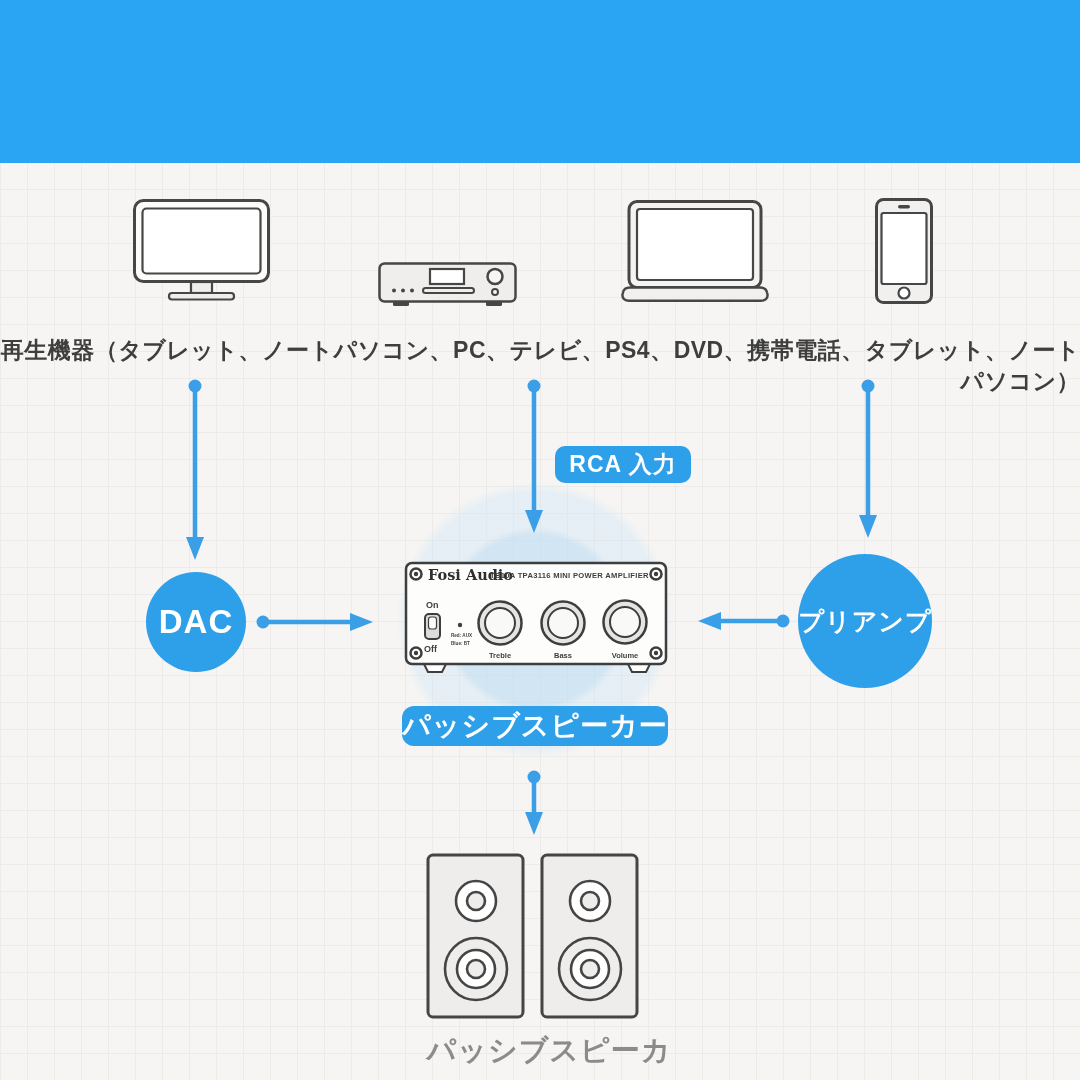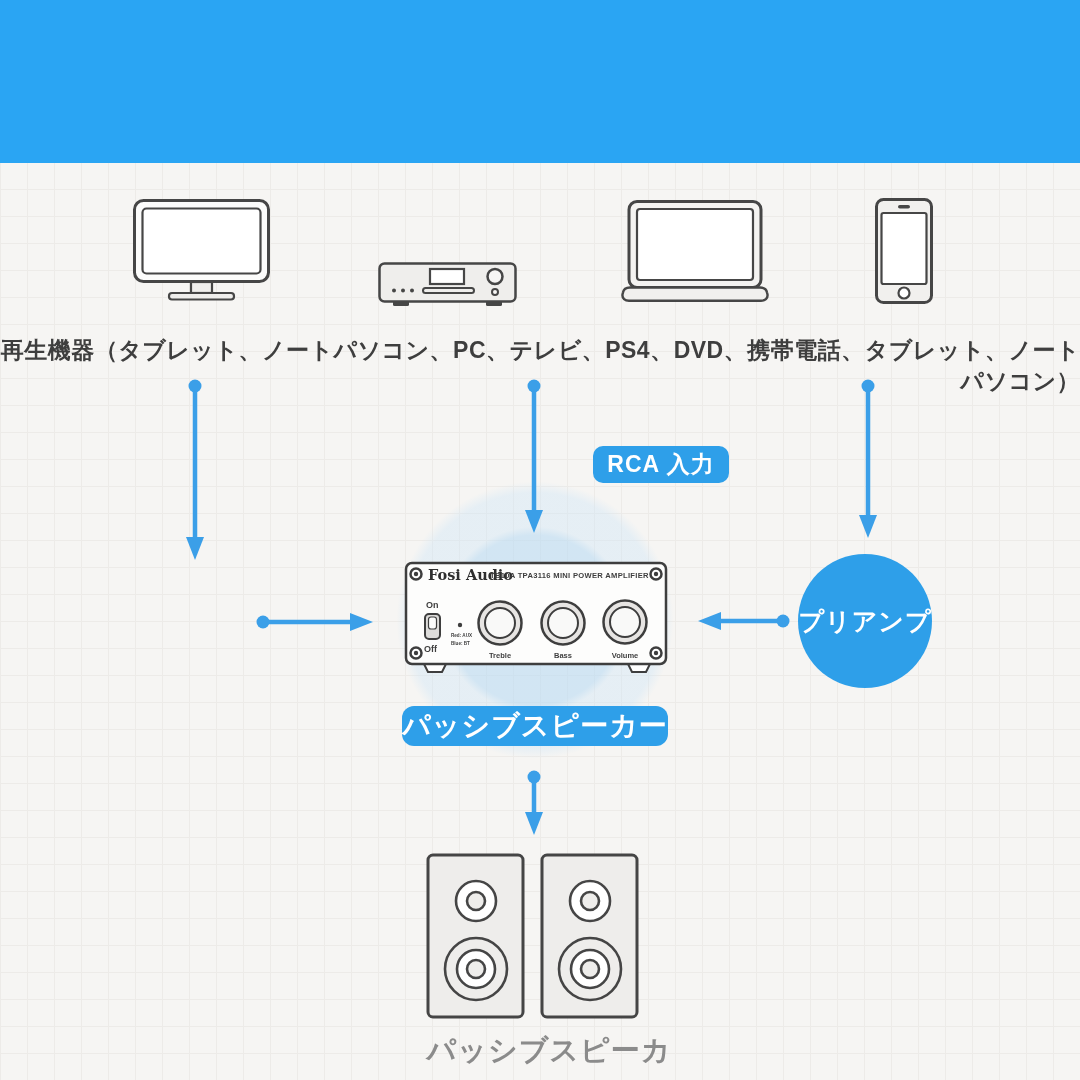--- a/index.html
+++ b/index.html
@@ -32,21 +32,21 @@
   }
   svg.abs{position:absolute;z-index:3;}
   #arrows{left:0;top:0;z-index:2;pointer-events:none;}
   .arrow-line{stroke:var(--arrow,#3b9fe8);stroke-width:4.5;stroke-linecap:round;}
   .arrow-dot{fill:var(--arrow,#3b9fe8);}
   .arrow-head{fill:var(--arrow,#3b9fe8);}
   .badge{
     position:absolute;background:var(--accent,#2e9fe9);color:#fff;font-weight:bold;z-index:4;
     display:flex;align-items:center;justify-content:center;
   }
-  #rca-badge{left:555px;top:446px;width:136px;height:37px;border-radius:10px;font-size:23px;letter-spacing:1px;margin-left:38px;}
+  #rca-badge{left:555px;top:446px;width:136px;height:37px;border-radius:10px;font-size:23px;letter-spacing:1px;}
   #speaker-badge{left:402px;top:706px;width:266px;height:40px;border-radius:12px;font-size:28px;letter-spacing:1px;}
   .node-circle{
     position:absolute;border-radius:50%;background:var(--accent,#2e9fe9);color:#fff;font-weight:bold;z-index:4;
     display:flex;align-items:center;justify-content:center;
   }
   #dac{left:146px;top:572px;width:100px;height:100px;font-size:33px;letter-spacing:1px;}
   #preamp{left:798px;top:554px;width:134px;height:134px;font-size:25px;letter-spacing:1px;}
   .bottom-caption{
     position:absolute;left:419px;top:1031px;width:260px;text-align:center;z-index:3;
     font-size:29px;font-weight:600;color:#8b8b8b;letter-spacing:1px;
@@ -183,20 +183,23 @@
     </g>
     <g>
       <circle cx="221" cy="66" r="21.5" fill="#e7e5e3" stroke="#3e3e3e" stroke-width="2.5"></circle>
       <circle cx="221" cy="66" r="15" fill="#f9f9f8" stroke="#3e3e3e" stroke-width="2"></circle>
     </g>
     <text x="96" y="102" text-anchor="middle" class="amp-text" font-size="7.5" font-weight="bold">Treble</text>
     <text x="159" y="102" text-anchor="middle" class="amp-text" font-size="7.5" font-weight="bold">Bass</text>
     <text x="221" y="102" text-anchor="middle" class="amp-text" font-size="7.5" font-weight="bold">Volume</text>
   </svg>
 
+  <div id="dac" class="node-circle">
+    <span>DAC</span>
+  </div>
 
   <div id="preamp" class="node-circle">
     <span>プリアンプ</span>
   </div>
 
   <div id="speaker-badge" class="badge">
     <span>パッシブスピーカー</span>
   </div>
 
   <svg class="abs" style="left:425px;top:852px;" width="216" height="168" viewBox="0 0 216 168">

